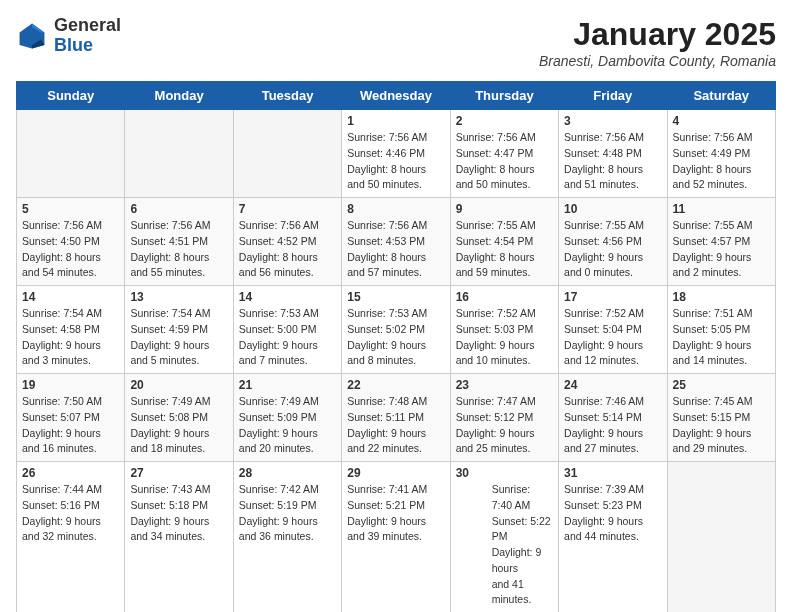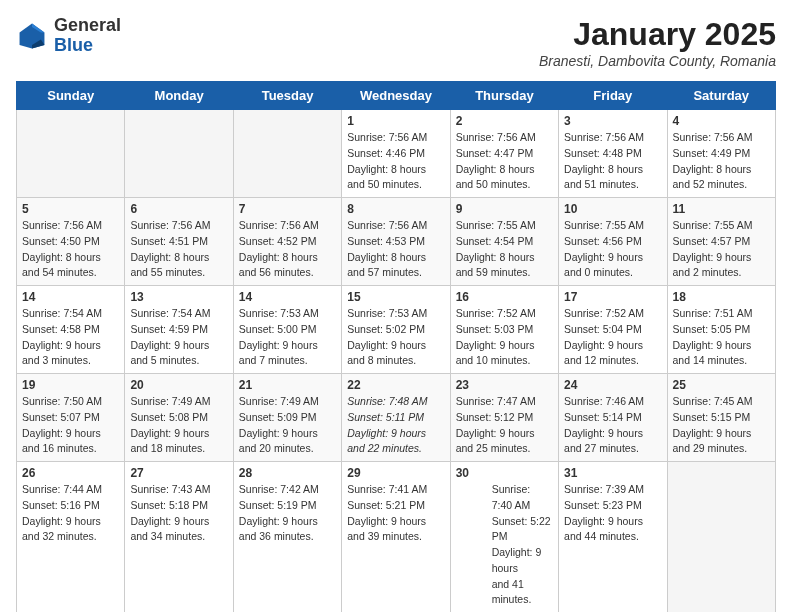--- a/index.html
+++ b/index.html
@@ -271,21 +271,21 @@
         </td>
         <td>
           <span class="day-number">21</span>
           <div class="day-info" style="white-space: pre-line;">Sunrise: 7:49 AM
 Sunset: 5:09 PM
 Daylight: 9 hours
 and 20 minutes.</div>
         </td>
         <td>
           <span class="day-number">22</span>
-          <div class="day-info" style="white-space: pre-line; font-style: italic;">Sunrise: 7:48 AM
+          <div class="day-info" style="white-space: pre-line;">Sunrise: 7:48 AM
 Sunset: 5:11 PM
 Daylight: 9 hours
 and 22 minutes.</div>
         </td>
         <td>
           <span class="day-number">23</span>
           <div class="day-info" style="white-space: pre-line;">Sunrise: 7:47 AM
 Sunset: 5:12 PM
 Daylight: 9 hours
 and 25 minutes.</div>

